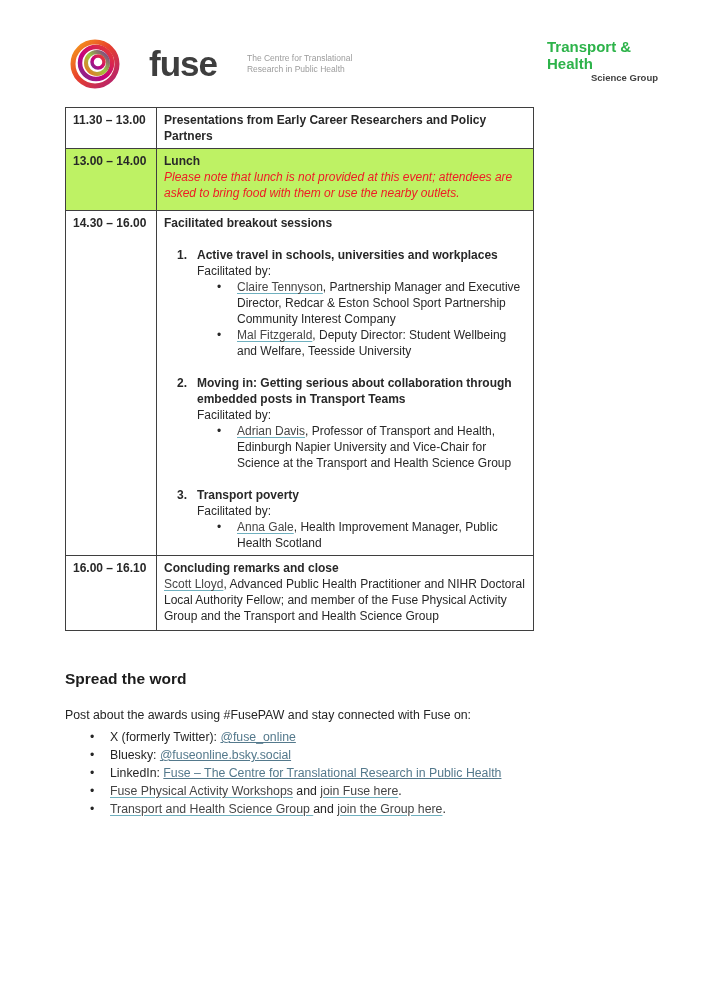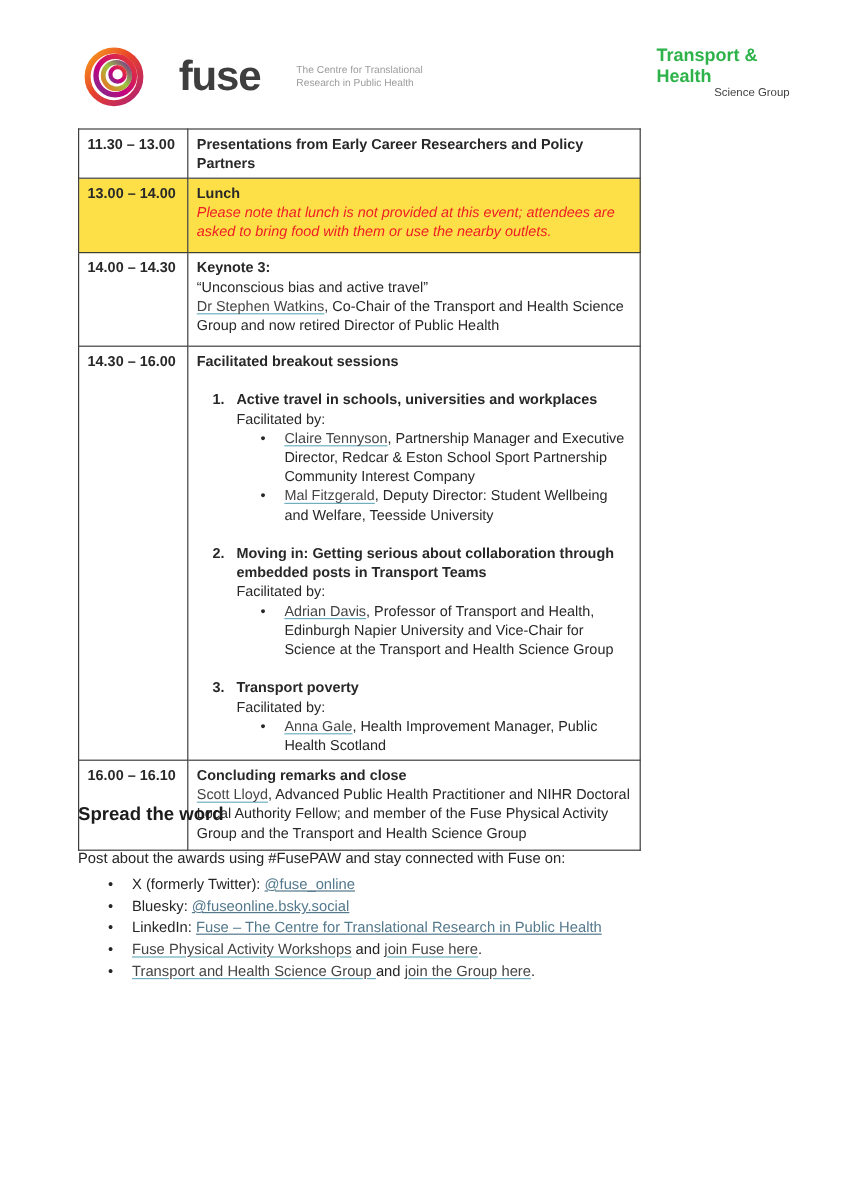--- a/index.html
+++ b/index.html
@@ -13,31 +13,31 @@
   }
   .page { position:absolute; inset:0; }
 
   
   .fuse-logo { position:absolute; left:70px; top:38px; display:flex; align-items:center;gap:20px; }
   .fuse-wordmark { font-size:35px; font-weight:bold; color:#3e3e3e; letter-spacing:-1px; margin-left:7px; }
   .fuse-tagline { margin-left:10px; font-size:8.5px; line-height:1.3; color:#9c9c9c; }
   .thsg-logo { position:absolute; right:44px; top:38px; width:118px; }
   .thsg-top { font-size:15px; font-weight:bold; color:#2db34a; padding-left:5px; }
   .thsg-main { font-size:37px; font-weight:800; color:#2db34a; line-height:1.0; letter-spacing:1px; }
-  .thsg-bottom { font-size:9.5px; font-weight:normal; color:#3f3f3f; text-align:right; padding-right:2px; }
+  .thsg-bottom { font-size:9.5px; font-weight:bold; color:#3f3f3f; text-align:right; padding-right:2px; }
 
   
   table.agenda {
     position:absolute; left:65px; top:107px; width:469px;
     border-collapse:collapse; table-layout:fixed;
     font-size:12px; line-height:16px; color:#282828;
   }
   .agenda td { border:1px solid #3f3f3f; vertical-align:top; padding:4px 7px; }
   td.time { width:91px; font-weight:bold; white-space:nowrap; }
-  tr.gray-row { background:#fde047;margin-left:16px; }
+  tr.gray-row { background:#bef264;margin-left:16px; }
   .bold { font-weight:bold; }
   .red-note { color:#ee1c25; font-style:italic; }
   a.doc-link {
     color:#454545; text-decoration:underline;
     text-decoration-color:#6fb0bf; text-underline-offset:2px; cursor:pointer;
   }
   .session { margin-top:16px; }
   .num-row { display:flex; margin-left:13px; }
   .num-col { width:20px; flex:none; font-weight:bold; }
   .num-body { flex:1; }
@@ -109,28 +109,20 @@
     </tr>
 
     <tr class="r2 gray-row">
       <td class="time">13.00 – 14.00</td>
       <td>
         <div class="bold">Lunch</div>
         <div class="red-note">Please note that lunch is not provided at this event; attendees are asked to bring food with them or use the nearby outlets.</div>
       </td>
     </tr>
 
-    <tr class="r3">
-      <td class="time">14.00 – 14.30</td>
-      <td>
-        <div class="bold">Keynote 3:</div>
-        <div>“Unconscious bias and active travel”</div>
-        <div><a class="doc-link">Dr Stephen Watkins</a><span>, Co-Chair of the Transport and Health Science Group and now retired Director of Public Health</span></div>
-      </td>
-    </tr>
 
     <tr class="r4">
       <td class="time">14.30 – 16.00</td>
       <td>
         <div class="bold">Facilitated breakout sessions</div>
 
         <div class="session">
           <div class="num-row">
             <span class="num-col">1.</span>
             <span class="num-body">

